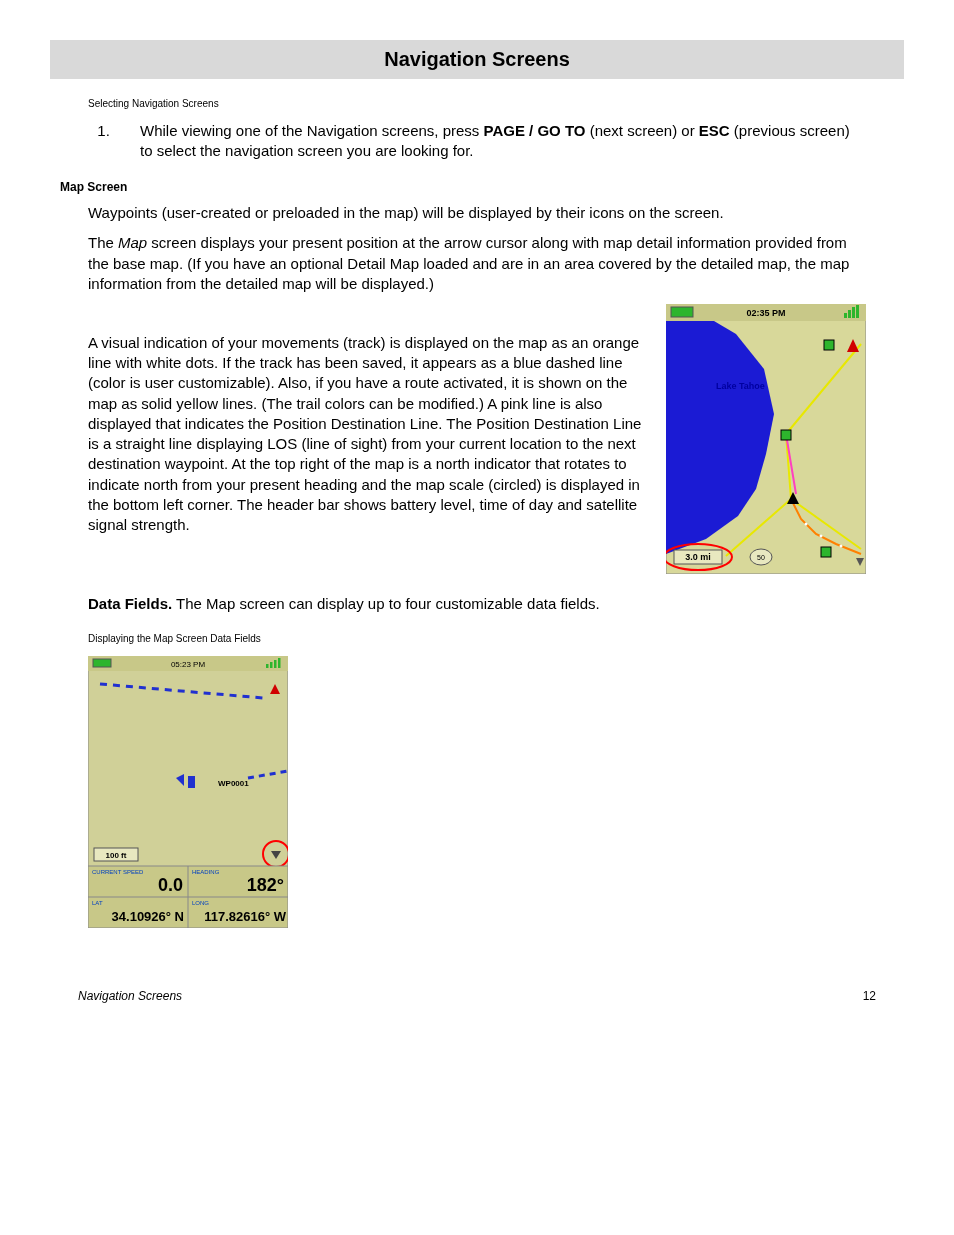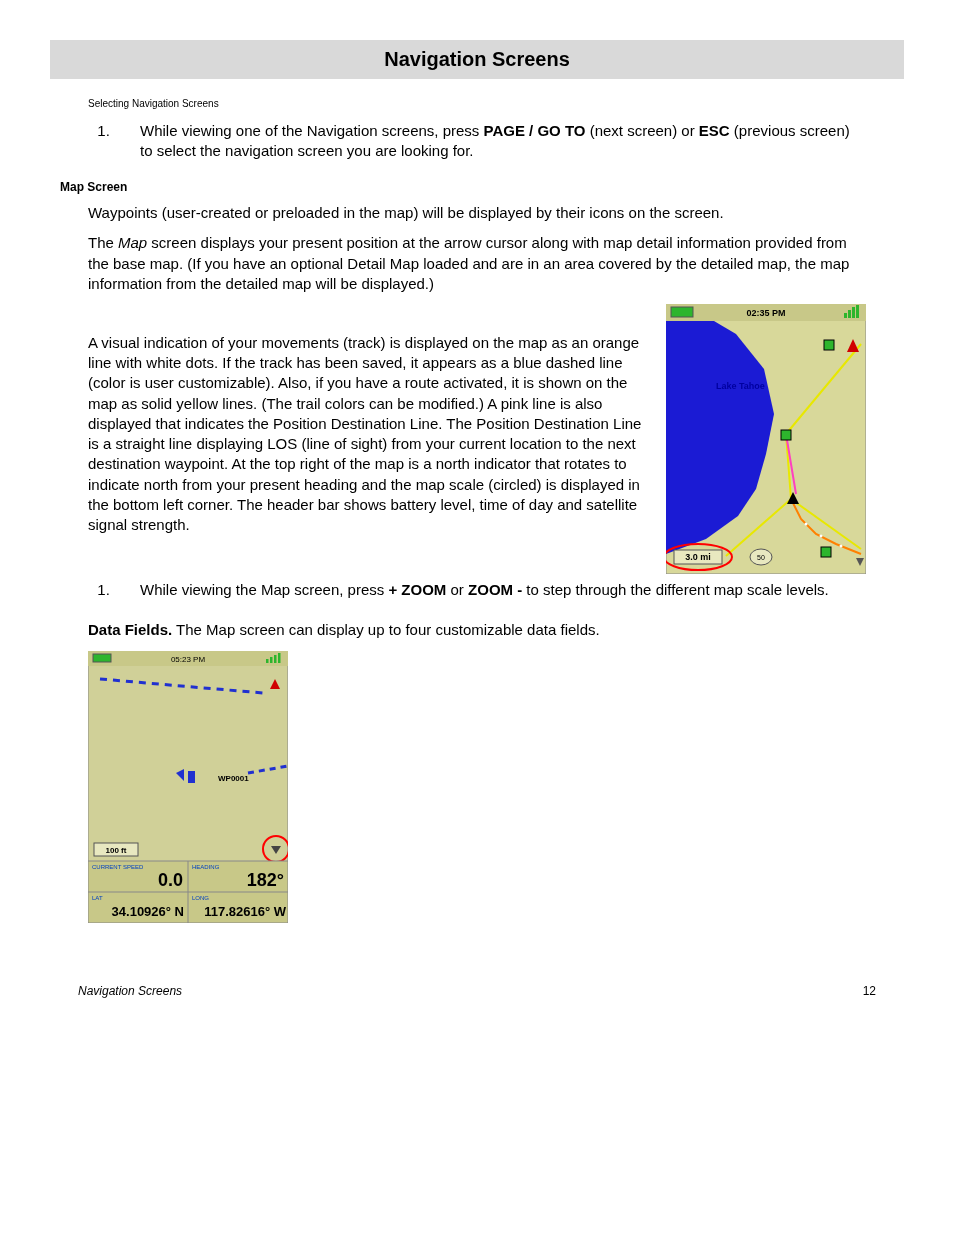--- a/index.html
+++ b/index.html
@@ -128,30 +128,26 @@
         <rect x="8" y="246" width="48" height="14" fill="#e8e8c0" stroke="#555"></rect>
         <text x="32" y="256" text-anchor="middle" font-size="9" font-weight="bold">3.0 mi</text>
         <ellipse cx="32" cy="253" rx="34" ry="13" fill="none" stroke="#ff0000" stroke-width="2"></ellipse>
         <ellipse cx="95" cy="253" rx="11" ry="8" fill="#e8e8c0" stroke="#555"></ellipse>
         <text x="95" y="256" text-anchor="middle" font-size="7">50</text>
         <path d="M 190 254 L 198 254 L 194 262 Z" fill="#555"></path>
       </svg>
     </div>
   </div>
 
-  <ol>
-    <li>
-      <span>While viewing the Map screen, press </span><span class="bold">+ ZOOM</span><span> or </span><span class="bold">ZOOM -</span><span> to step through the different map scale levels.</span>
-    </li>
-  </ol>
 
   <p style="margin-top:20px;">
     <span class="bold">Data Fields.</span><span>  The Map screen can display up to four customizable data fields.</span>
   </p>
 
+  <div class="sect-italic">Displaying the Map Screen Data Fields</div>
 
   <div class="row">
     <div class="fig">
       <svg width="200" height="272" viewBox="0 0 200 272">
         <rect x="0" y="0" width="200" height="272" fill="#d0d098" stroke="#888"></rect>
         <rect x="0" y="0" width="200" height="15" fill="#c8c888"></rect>
         <rect x="5" y="3" width="18" height="8" fill="#2db52d" stroke="#555"></rect>
         <text x="100" y="11" text-anchor="middle" font-size="8">05:23 PM</text>
         <g fill="#2db52d">
           <rect x="178" y="8" width="2.5" height="4"></rect>

